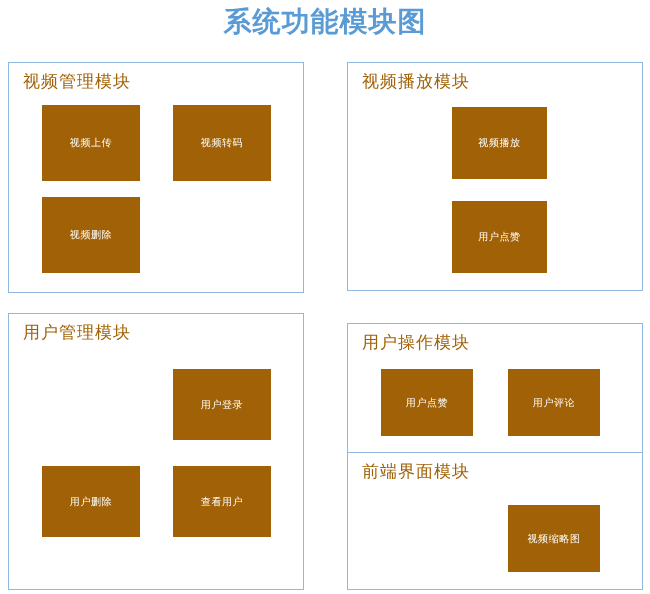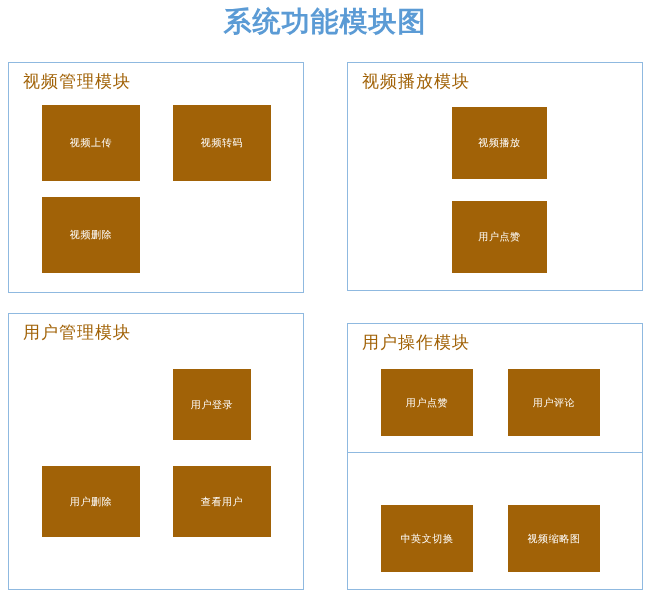--- a/index.html
+++ b/index.html
@@ -99,32 +99,32 @@
   <div class="module-title">视频播放模块</div>
   <div class="items">
     <div class="item" style="left:104px; top:44px;  width:95px; height:72px;">视频播放</div>
     <div class="item" style="left:104px; top:138px; width:95px; height:72px;">用户点赞</div>
   </div>
 </div>
 
 <div class="module" id="mod-user-mgmt">
   <div class="module-title">用户管理模块</div>
   <div class="items">
-    <div class="item" style="left:164px; top:55px;  width:78px; height:71px;">用户登录</div>
+    <div class="item" style="left:164px; top:55px;  width:98px; height:71px;">用户登录</div>
     <div class="item" style="left:33px;  top:152px; width:98px; height:71px;">用户删除</div>
     <div class="item" style="left:164px; top:152px; width:98px; height:71px;">查看用户</div>
   </div>
 </div>
 
 <div class="module" id="mod-user-ops">
   <div class="module-title">用户操作模块</div>
   <div class="items">
     <div class="item" style="left:33px;  top:45px; width:92px; height:67px;">用户点赞</div>
     <div class="item" style="left:160px; top:45px; width:92px; height:67px;">用户评论</div>
   </div>
 </div>
 
 <div class="module" id="mod-frontend">
+  <div class="module-title">前端界面模块</div>
   <div class="items">
-    <div class="item" style="left:33px;  top:52px; width:92px; height:67px;">中英文切换</div>
     <div class="item" style="left:160px; top:52px; width:92px; height:67px;">视频缩略图</div>
   </div>
 </div>
 
 </body></html>

